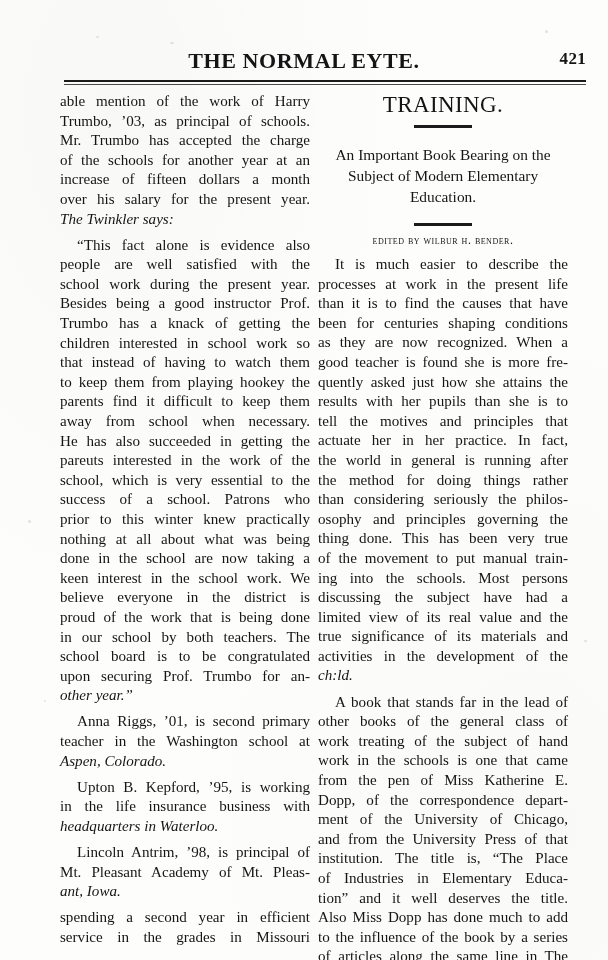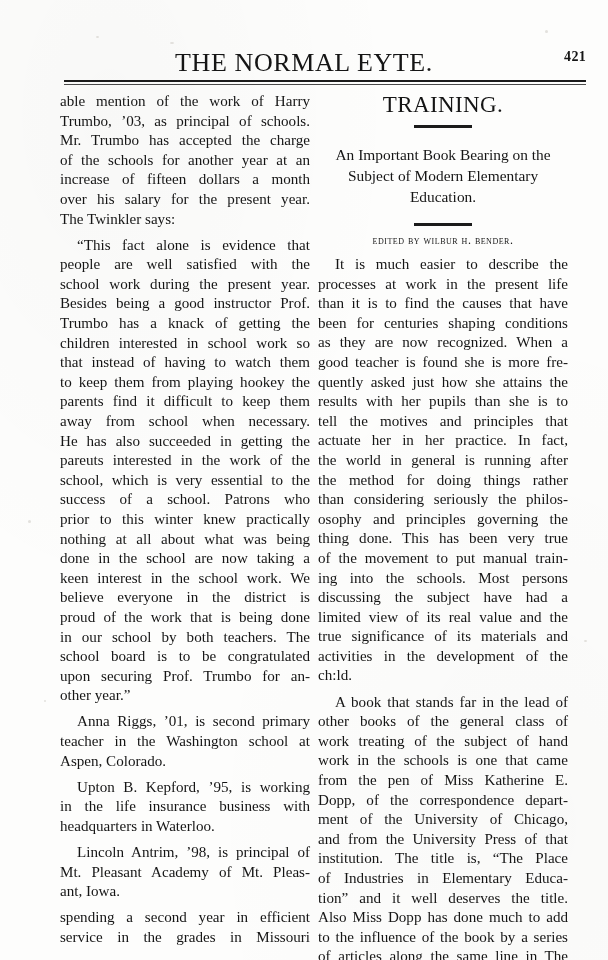--- a/index.html
+++ b/index.html
@@ -41,31 +41,31 @@
     right: 0;
     top: 48px;
     height: 26px;
   }
   .journal-title {
     position: absolute;
     left: 0;
     right: 0;
     top: 0;
     text-align: center;
-    font-weight: normal;
-    font-size: 26px;
+    font-weight: bold;
+    font-size: 22px;
     letter-spacing: 0.6px;
     white-space: nowrap;
   }
   .folio {
     position: absolute;
     right: 22px;
     top: 1px;
     font-weight: bold;
-    font-size: 14px;
+    font-size: 17px;
     letter-spacing: 0.3px;
   }
 
   .head-rule {
     position: absolute;
     left: 64px;
     right: 22px;
     top: 80px;
     height: 5px;
   }
@@ -104,20 +104,21 @@
   .line {
     display: block;
     text-align: justify;
     text-align-last: justify;
     font-size: 15.1px;
     line-height: 19.6px;
     white-space: nowrap;
   }
   .line.last {
     text-align-last: left;
+    font-style: italic;
   }
   .line.indent {
     padding-left: 17px;
   }
   .block { margin-bottom: 0; }
   .block + .block { margin-top: 6.5px; }
 
   
   .section-title {
     text-align: center;
@@ -184,21 +185,21 @@
           <div class="block">
             <span class="line">able mention of the work of Harry</span>
             <span class="line">Trumbo, ’03, as principal of schools.</span>
             <span class="line">Mr. Trumbo has accepted the charge</span>
             <span class="line">of the schools for another year at an</span>
             <span class="line">increase of fifteen dollars a month</span>
             <span class="line">over his salary for the present year.</span>
             <span class="line last">The Twinkler says:</span>
           </div>
           <div class="block">
-            <span class="line indent">“This fact alone is evidence that</span>
+            <span class="line indent">“This fact alone is evidence also</span>
             <span class="line">people are well satisfied with the</span>
             <span class="line">school work during the present year.</span>
             <span class="line">Besides being a good instructor Prof.</span>
             <span class="line">Trumbo has a knack of getting the</span>
             <span class="line">children interested in school work so</span>
             <span class="line">that instead of having to watch them</span>
             <span class="line">to keep them from playing hookey the</span>
             <span class="line">parents find it difficult to keep them</span>
             <span class="line">away from school when necessary.</span>
             <span class="line">He has also succeeded in getting the</span>

